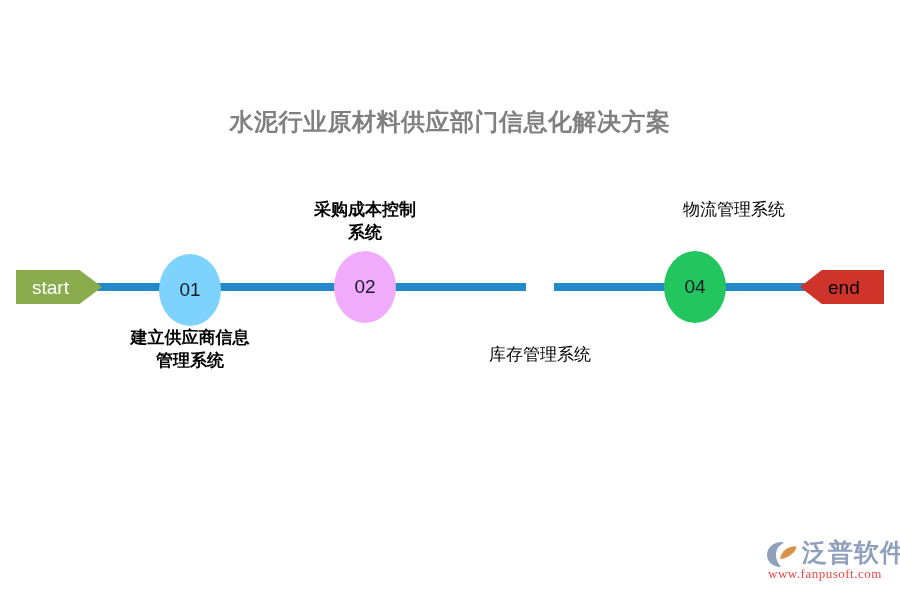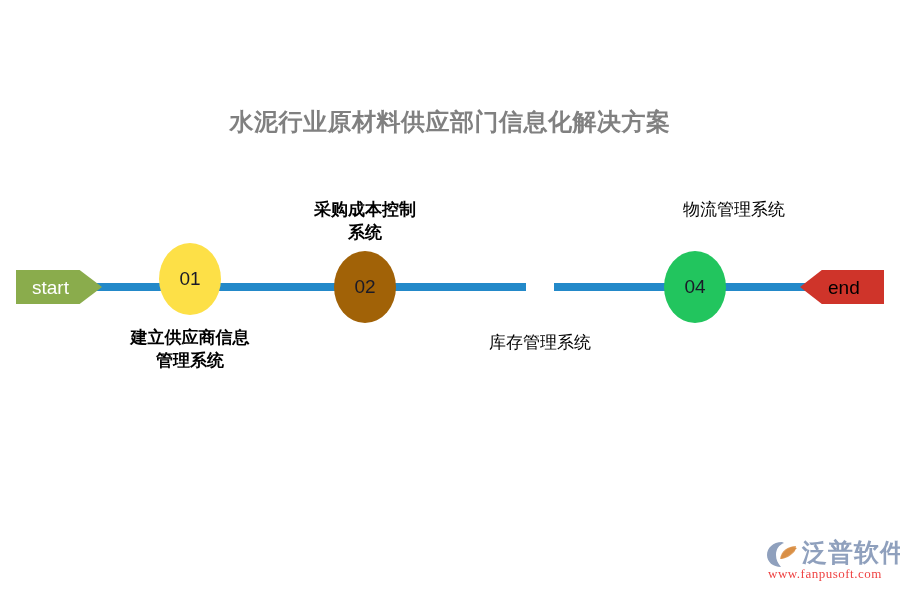--- a/index.html
+++ b/index.html
@@ -109,33 +109,33 @@
   <div class="track" style="left:709px; width:97px;"></div>
 
   <div class="marker" id="start-marker">
     <span>start</span>
   </div>
 
   <div class="marker" id="end-marker">
     <span>end</span>
   </div>
 
-  <div class="node-circle" style="left:159px; top:243px; background:#fde047;">
+  <div class="node-circle" style="left:159px; top:254px; background:#7dd3fc;">
     <span>01</span>
   </div>
   <div class="node-label" style="left:90px; top:327px; width:200px;font-weight:bold;">建立供应商信息
 管理系统</div>
 
-  <div class="node-circle" style="left:334px; top:251px; background:#a16207;">
+  <div class="node-circle" style="left:334px; top:251px; background:#f0abfc;">
     <span>02</span>
   </div>
   <div class="node-label" style="left:265px; top:199px; width:200px;font-weight:bold;">采购成本控制
 系统</div>
 
-  <div class="node-label" style="left:440px; top:332px; width:200px;font-family:Liberation Serif, serif;">库存管理系统</div>
+  <div class="node-label" style="left:440px; top:344px; width:200px;font-family:Liberation Serif, serif;">库存管理系统</div>
 
   <div class="node-circle" style="left:664px; top:251px; background:#22c55e;">
     <span>04</span>
   </div>
   <div class="node-label" style="left:634px; top:199px; width:200px;">物流管理系统</div>
 
 </div>
 
 <div id="logo">
   <span id="logo-mark">

